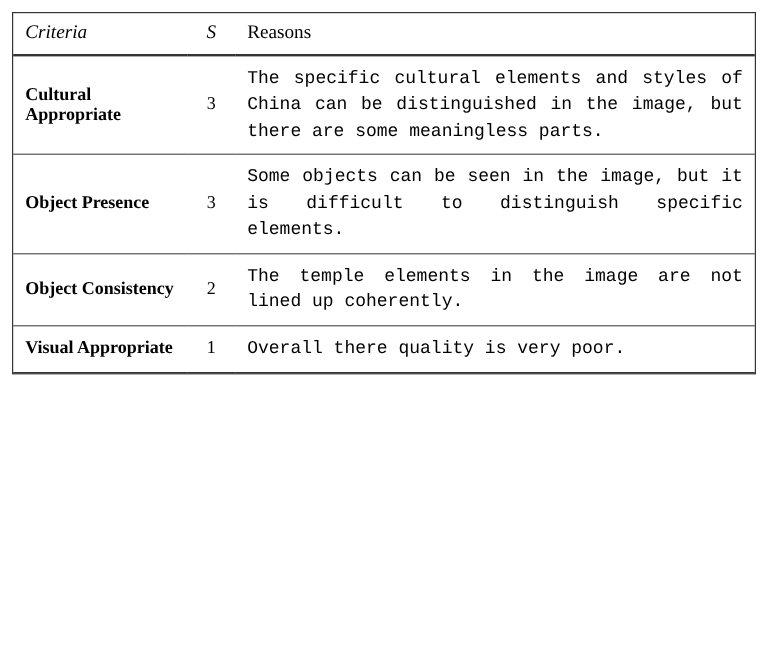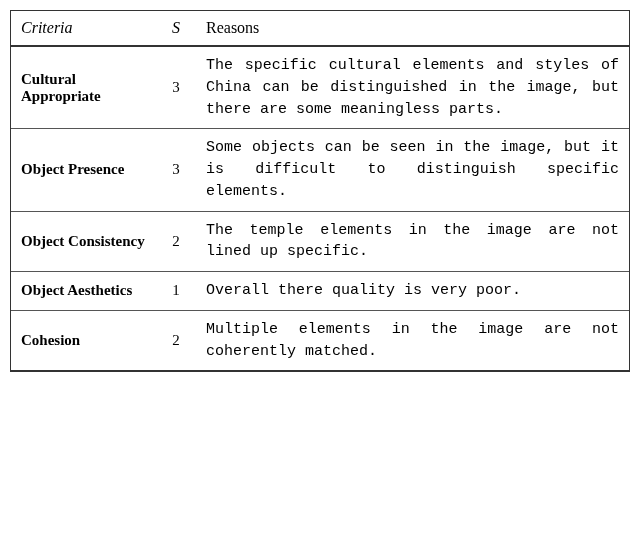--- a/index.html
+++ b/index.html
@@ -118,27 +118,22 @@
           <td class="col-reasons">The specific cultural elements and styles of China can be distinguished in the image, but there are some meaningless parts.</td>
         </tr>
         <tr>
           <td class="col-criteria">Object Presence</td>
           <td class="col-s">3</td>
           <td class="col-reasons">Some objects can be seen in the image, but it is difficult to distinguish specific elements.</td>
         </tr>
         <tr>
           <td class="col-criteria">Object Consistency</td>
           <td class="col-s">2</td>
-          <td class="col-reasons">The temple elements in the image are not lined up specific.</td>
+          <td class="col-reasons">The temple elements in the image are not lined up coherently.</td>
         </tr>
         <tr>
-          <td class="col-criteria">Object Aesthetics</td>
+          <td class="col-criteria">Visual Appropriate</td>
           <td class="col-s">1</td>
           <td class="col-reasons">Overall there quality is very poor.</td>
-        </tr>
-        <tr>
-          <td class="col-criteria">Cohesion</td>
-          <td class="col-s">2</td>
-          <td class="col-reasons">Multiple elements in the image are not coherently matched.</td>
         </tr>
       </tbody>
   </table>
 </div>
 
 </body></html>

